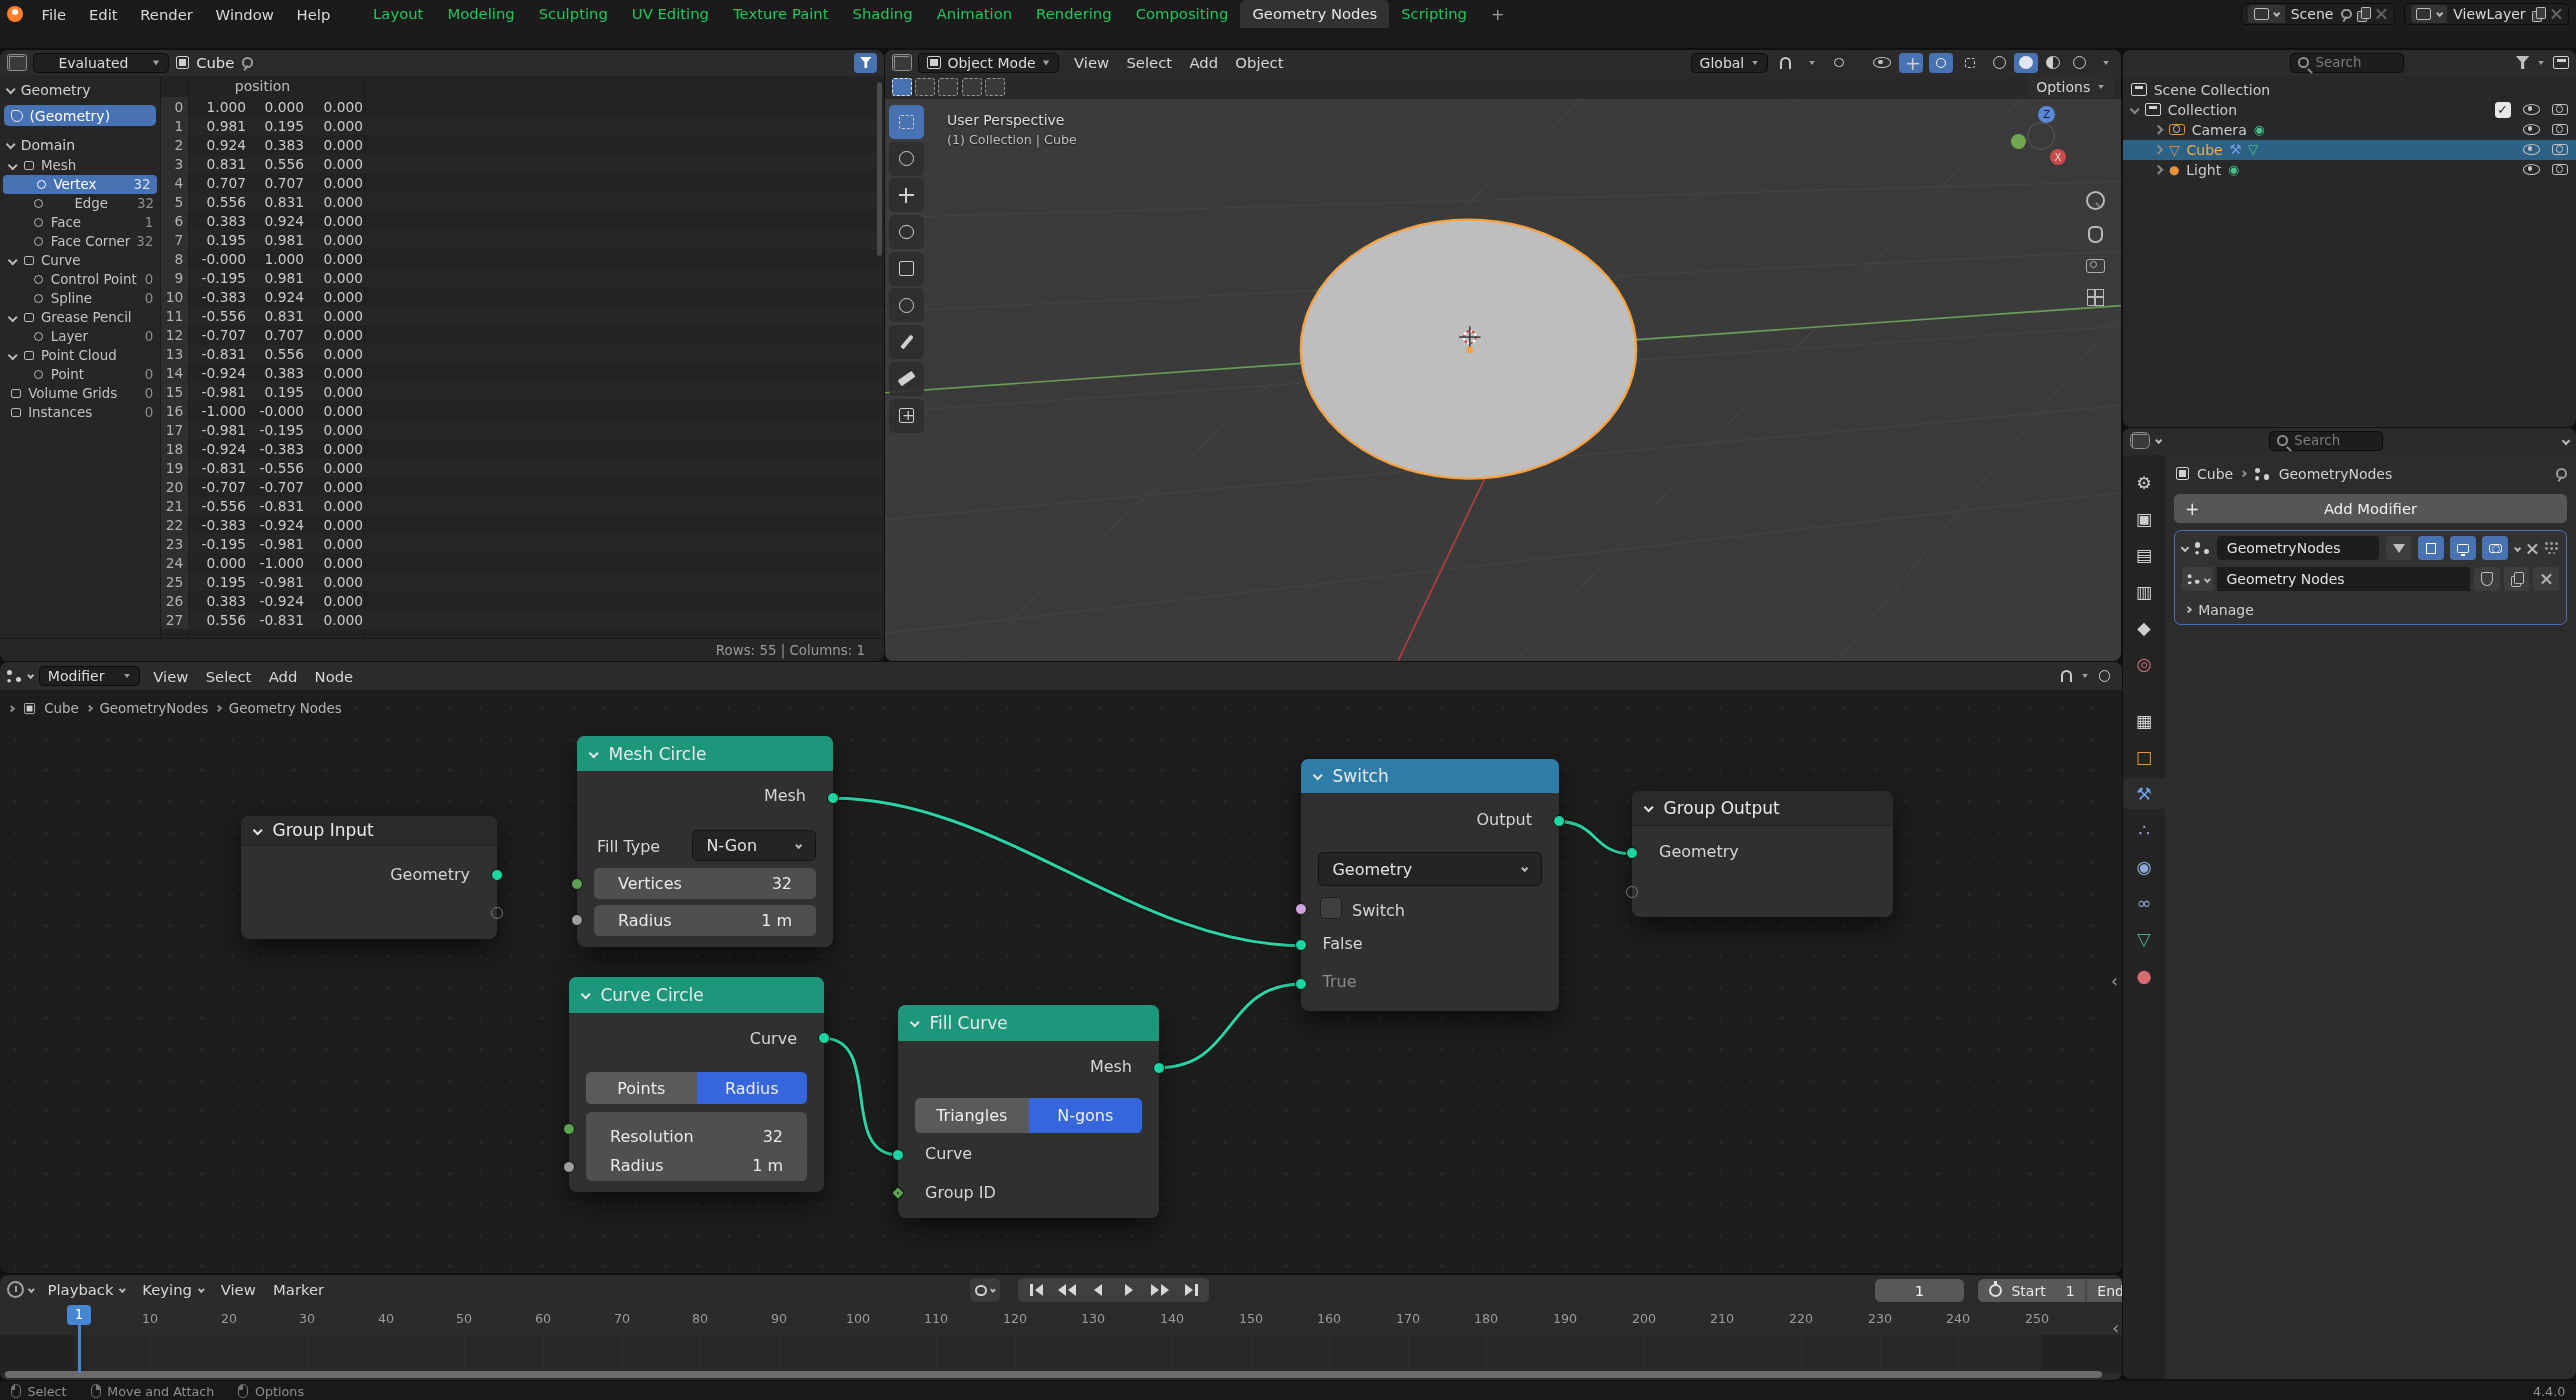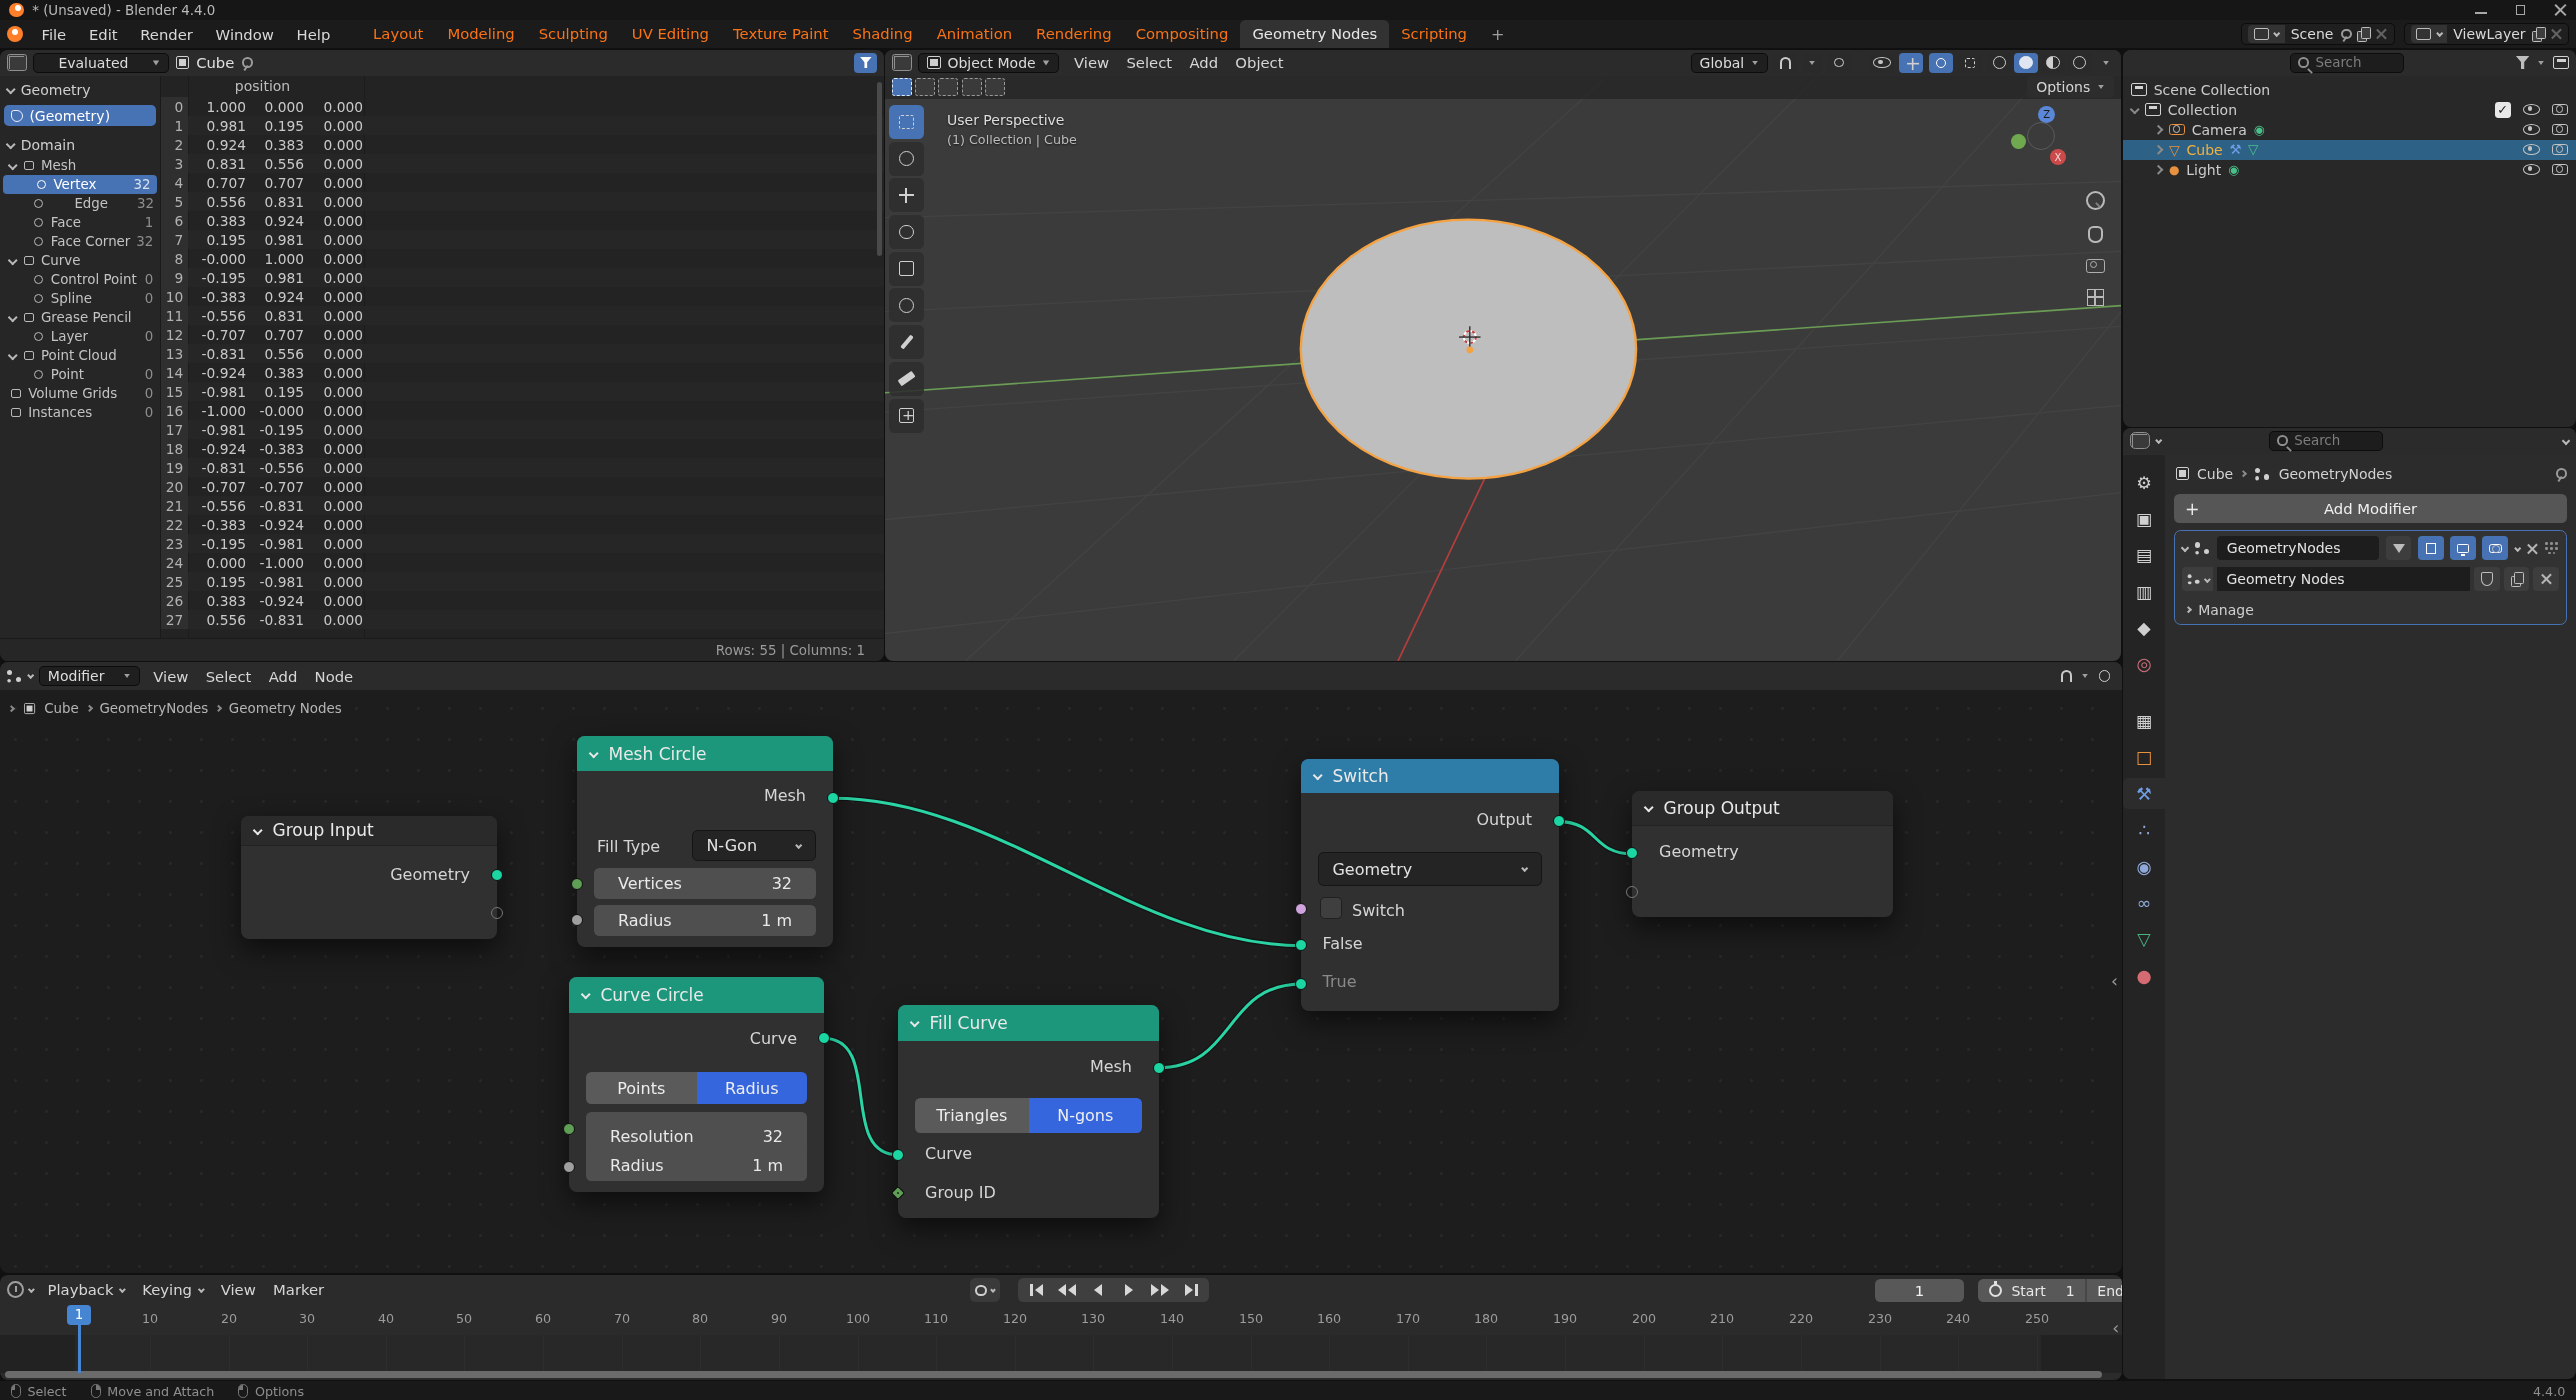--- a/index.html
+++ b/index.html
@@ -45,21 +45,21 @@
   .winbtns { margin-left:auto; display:flex; gap:28px; align-items:center; }
   .wb { width:12px; height:12px; position:relative; }
   .wb-min::after { content:""; position:absolute; left:0; right:0; top:8px; height:2px; background:#a8a8a8; }
   .wb-max::after { content:""; position:absolute; inset:1.3px; border:1.7px solid #a8a8a8; }
   .wb-close::before,.wb-close::after { content:""; position:absolute; width:14.8px; height:2px; background:#a8a8a8; top:5.4px; left:-1.3px; }
   .wb-close::before { transform:rotate(45deg);} .wb-close::after { transform:rotate(-45deg);}
   .menurow { height:28px; display:flex; align-items:center; padding:0 6.7px; gap:2.7px; }
   .menurow .blogo { width:16px; height:16px; margin-right:5.4px; }
   .menu-item { font-size:14.8px; color:#d8d8d8; padding:2.7px 10.7px; border-radius:4px; }
   .tabstrip { display:flex; align-items:flex-end; height:28px; margin-left:17.4px; }
-  .tab { font-size:14.8px; color:#f97316; padding:4.7px 12px 6px; border-radius:5.4px 5.4px 0 0; }
+  .tab { font-size:14.8px; color:#22c55e; padding:4.7px 12px 6px; border-radius:5.4px 5.4px 0 0; }
   .tab.active { background:#323232; color:#e6e6e6; }
   .tab-add { font-size:16px; color:#9f9f9f; padding:2.7px 9.4px; }
   .idblock { margin-left:auto; display:flex; gap:9.4px; align-items:center; }
   .idsel { height:21.5px; background:#1f1f1f; border:0.7px solid #0c0c0c; border-radius:4.7px; display:flex; align-items:center; padding:0 6.7px; gap:6.7px; font-size:14px; color:#dadada; }
   .idsel .ic { width:14.8px; height:12px; border:1.7px solid #bdbdbd; border-radius:2px; position:relative; }
   .idsel .sub { display:flex; gap:5.4px; align-items:center; background:#333; margin:-0.7px; border-radius:4px 0 0 4px; padding:3.4px 5.4px; }
 
   
   #spreadsheet { left:0; top:50px; width:884px; height:611px; background:#232323; }
   .ed-header { height:25.5px; background:#2b2b2b; display:flex; align-items:center; padding:0 6.7px; gap:6.7px; }
@@ -245,29 +245,20 @@
   #sb-version { margin-left:auto; color:#8f8f8f; }
 
   svg { display:block; }
 </style>
 </head>
 <body>
 
 <div class="app">
 
   <div class="editor" id="topbar">
-    <div class="titlerow">
-      <span class="blogo"></span>
-      <span class="titletext">* (Unsaved) - Blender 4.4.0</span>
-      <span class="winbtns">
-        <span class="wb wb-min"></span>
-        <span class="wb wb-max"></span>
-        <span class="wb wb-close"></span>
-      </span>
-    </div>
     <div class="menurow">
       <span class="blogo"></span>
       <span id="topbar-menus" style="display:flex;gap:1.3px;">
           <span class="menu-item">File</span>
           <span class="menu-item">Edit</span>
           <span class="menu-item">Render</span>
           <span class="menu-item">Window</span>
           <span class="menu-item">Help</span>
         </span>
       <span class="tabstrip" id="workspace-tabs">

